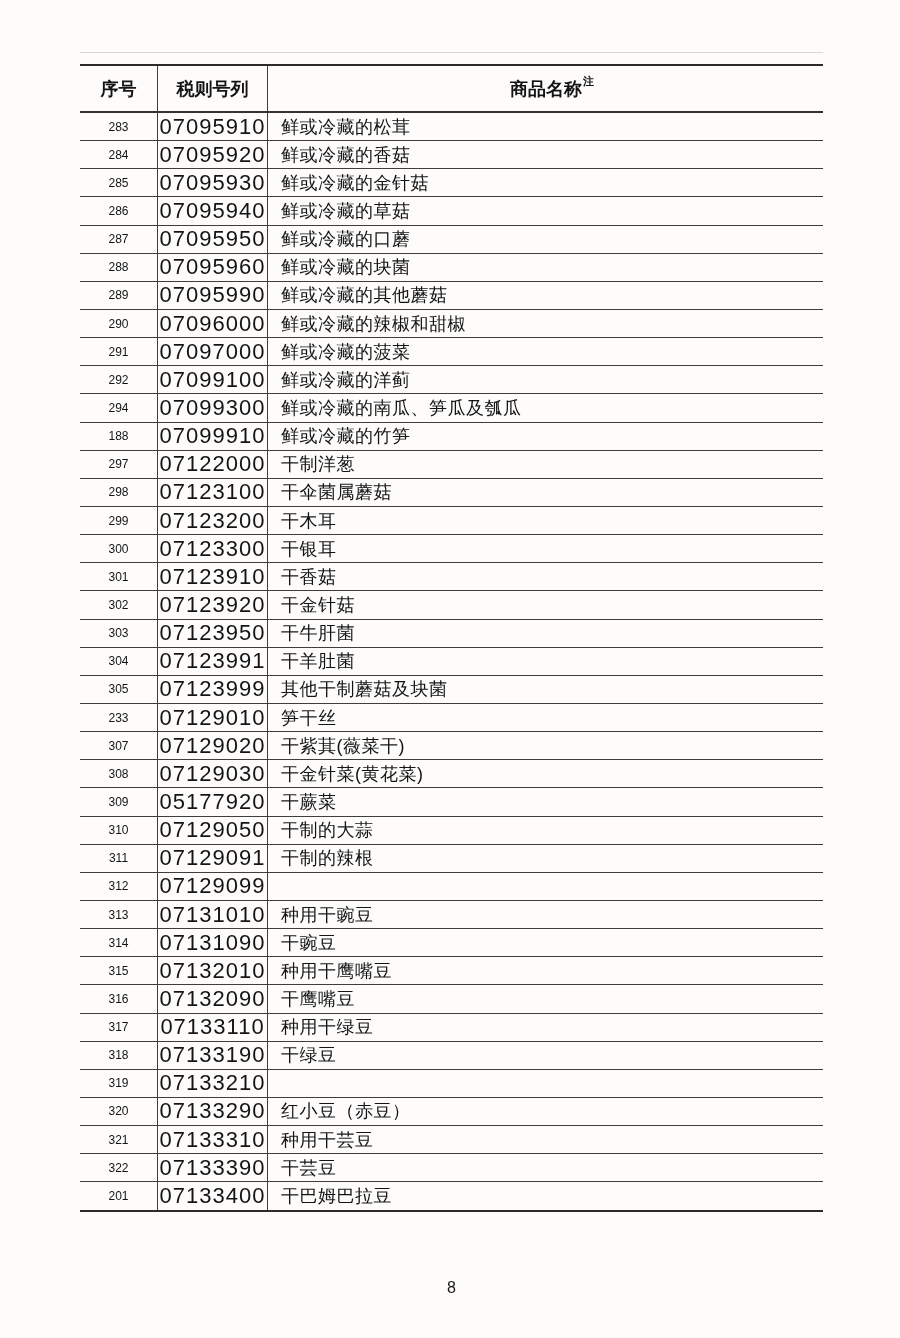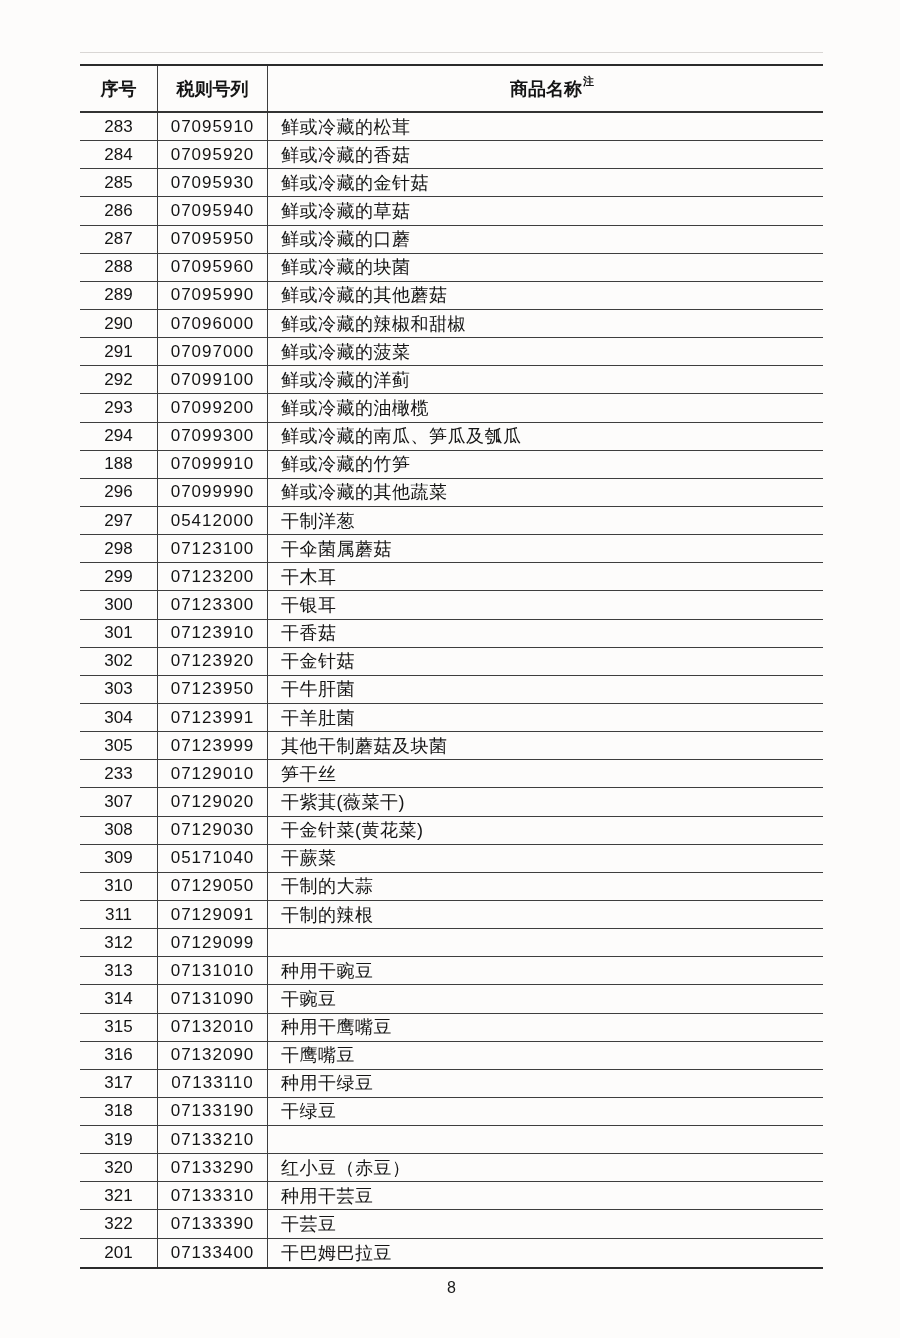--- a/index.html
+++ b/index.html
@@ -44,22 +44,22 @@
     letter-spacing:1px;
   }
   .c3 {
     flex:1; justify-content:flex-start;
     padding-left:13px;
   }
   .thead .cell {
     font-weight:bold; font-size:18px; justify-content:center;
     letter-spacing:0;
   }
-  .tbody .c1 { font-size:17px; }
-  .tbody .c2 { font-size:17px; }
+  .tbody .c1 { font-size:12px; }
+  .tbody .c2 { font-size:22px; }
   .tbody .c3 { font-size:18px; letter-spacing:0.5px; }
   .note-sup {
     font-size:11px; font-weight:bold;
     position:relative; top:-7px; margin-left:1px;
   }
   .page-number {
     position:absolute; left:80px; top:1279px; width:743px;
     text-align:center; font-size:16px; color:#1a1a1a;
   }
 </style>
@@ -133,47 +133,37 @@
     <div class="cell c2">07097000</div>
     <div class="cell c3">鲜或冷藏的菠菜</div>
   </div>
 
   <div class="row">
     <div class="cell c1">292</div>
     <div class="cell c2">07099100</div>
     <div class="cell c3">鲜或冷藏的洋蓟</div>
   </div>
 
-  <div class="row">
-    <div class="cell c1">293</div>
-    <div class="cell c2">07099200</div>
-    <div class="cell c3">鲜或冷藏的油橄榄</div>
-  </div>
 
   <div class="row">
     <div class="cell c1">294</div>
     <div class="cell c2">07099300</div>
     <div class="cell c3">鲜或冷藏的南瓜、笋瓜及瓠瓜</div>
   </div>
 
   <div class="row">
     <div class="cell c1">188</div>
     <div class="cell c2">07099910</div>
     <div class="cell c3">鲜或冷藏的竹笋</div>
   </div>
 
-  <div class="row">
-    <div class="cell c1">296</div>
-    <div class="cell c2">07099990</div>
-    <div class="cell c3">鲜或冷藏的其他蔬菜</div>
-  </div>
 
   <div class="row">
     <div class="cell c1">297</div>
-    <div class="cell c2">05412000</div>
+    <div class="cell c2">07122000</div>
     <div class="cell c3">干制洋葱</div>
   </div>
 
   <div class="row">
     <div class="cell c1">298</div>
     <div class="cell c2">07123100</div>
     <div class="cell c3">干伞菌属蘑菇</div>
   </div>
 
   <div class="row">
@@ -231,21 +221,21 @@
   </div>
 
   <div class="row">
     <div class="cell c1">308</div>
     <div class="cell c2">07129030</div>
     <div class="cell c3">干金针菜(黄花菜)</div>
   </div>
 
   <div class="row">
     <div class="cell c1">309</div>
-    <div class="cell c2">05171040</div>
+    <div class="cell c2">05177920</div>
     <div class="cell c3">干蕨菜</div>
   </div>
 
   <div class="row">
     <div class="cell c1">310</div>
     <div class="cell c2">07129050</div>
     <div class="cell c3">干制的大蒜</div>
   </div>
 
   <div class="row">

